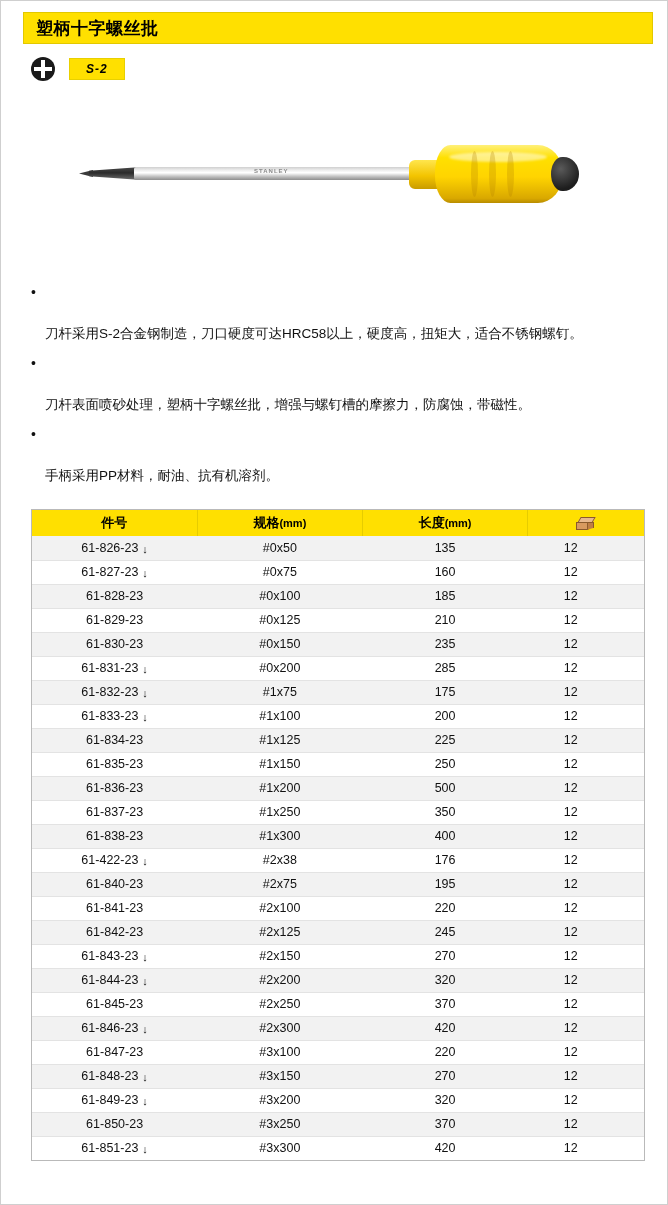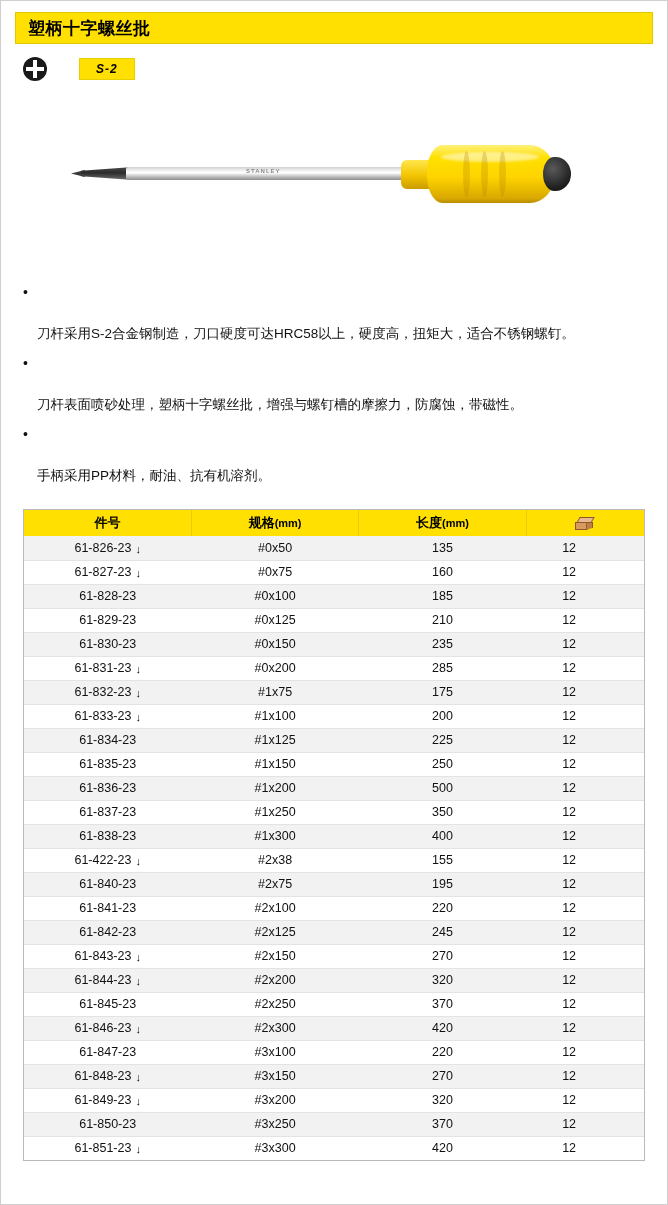--- a/index.html
+++ b/index.html
@@ -15,20 +15,21 @@
     color: #000000;
     position: relative;
     overflow: hidden;
   }
   .page {
     width: 668px;
     height: 1205px;
     border: 1px solid #cfcfcf;
     position: relative;
     background: #fff;
+    padding-left: 8px;
   }
 
   
   .title-bar {
     margin: 11px 14px 0 14px;
     height: 32px;
     background: #ffe000;
     border: 1px solid #e2c800;
     display: flex;
     align-items: center;
@@ -64,21 +65,21 @@
     position: absolute;
     background: #ffffff;
   }
   .cross-icon .bar-h {
     left: 3px; right: 3px; top: 10px; height: 4px;
   }
   .cross-icon .bar-v {
     top: 3px; bottom: 3px; left: 10px; width: 4px;
   }
   .s2-badge {
-    margin-left: 32px;
+    margin-left: 14px;
     background: #ffe000;
     color: #000;
     font-size: 12px;
     font-weight: bold;
     font-style: italic;
     padding: 3px 16px;
     border: 1px solid #e8d000;
     letter-spacing: 1px;
   }
 
@@ -431,21 +432,21 @@
           </tr>
           <tr>
             <td class="col-code"><span>61-838-23</span></td>
             <td class="col-spec">#1x300</td>
             <td class="col-len">400</td>
             <td class="col-qty">12</td>
           </tr>
           <tr>
             <td class="col-code"><span>61-422-23</span><span class="arrow">↓</span></td>
             <td class="col-spec">#2x38</td>
-            <td class="col-len">155</td>
+            <td class="col-len">176</td>
             <td class="col-qty">12</td>
           </tr>
           <tr>
             <td class="col-code"><span>61-840-23</span></td>
             <td class="col-spec">#2x75</td>
             <td class="col-len">195</td>
             <td class="col-qty">12</td>
           </tr>
           <tr>
             <td class="col-code"><span>61-841-23</span></td>

